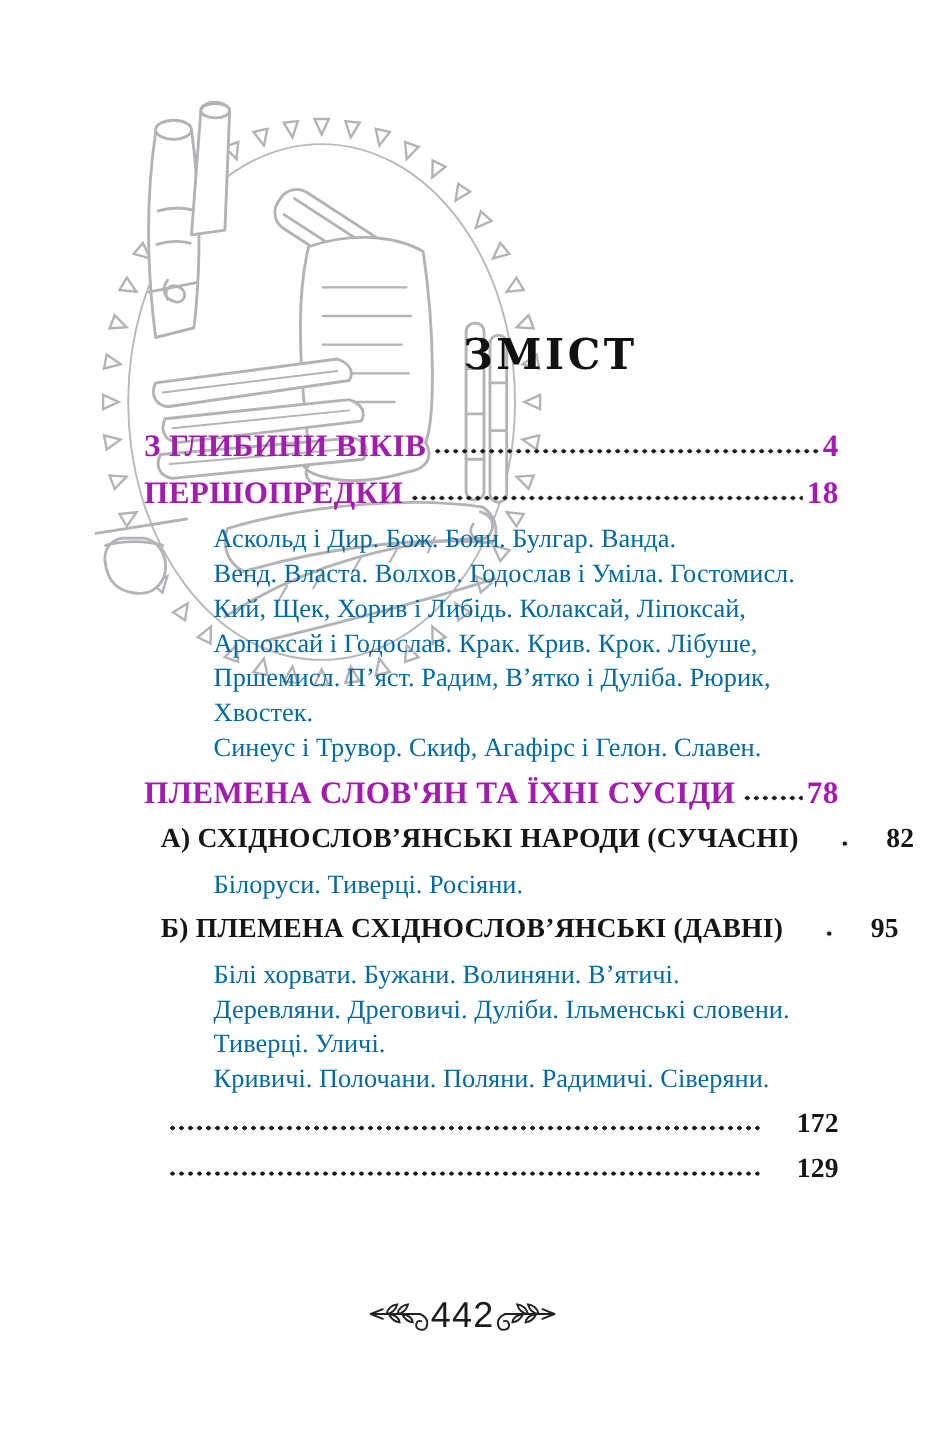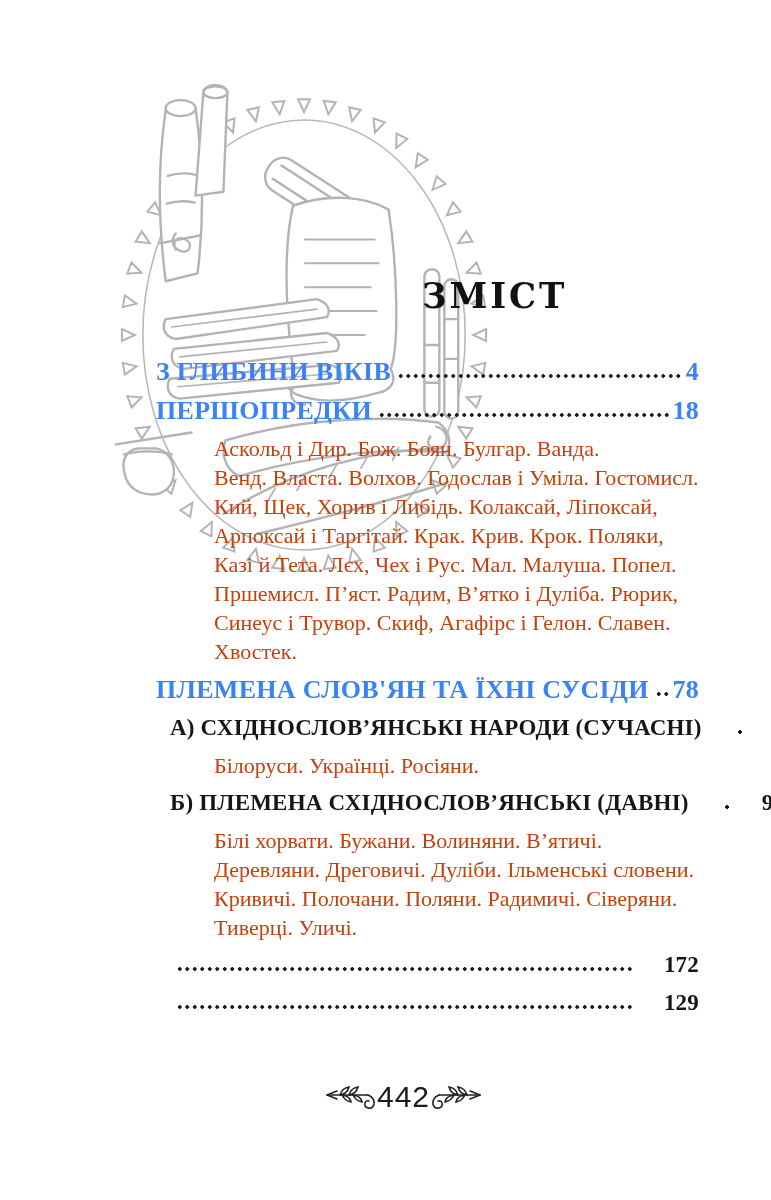--- a/index.html
+++ b/index.html
@@ -1,54 +1,54 @@
 <!DOCTYPE html>
 <html><head>
 <meta charset="utf-8">
 <style>
   html,body{margin:0;padding:0;}
   body{
     width:771px;height:1200px;background:#ffffff;
     font-family:"Liberation Serif","DejaVu Serif",serif;
     color:#1e1e1e;overflow:hidden;position:relative;
   }
-  .page{position:absolute;inset:0;margin-left:36px;}
+  .page{position:absolute;inset:0;}
 
   
   .vignette{position:absolute;left:72px;top:84px;width:398px;height:498px;z-index:1;}
 
   
   .book-title{
     position:absolute;left:386px;top:276px;z-index:3;
     font-family:"DejaVu Serif","Liberation Serif",serif;
     font-weight:700;font-size:34px;letter-spacing:3px;color:#111;
     transform:scaleY(1.04);
   }
 
   
   .toc{position:absolute;left:120px;right:72px;top:356px;z-index:2;}
   .toc-entry{display:flex;align-items:baseline;white-space:nowrap;}
   .lvl-chapter{
     font-weight:700;font-size:26px;line-height:31px;letter-spacing:0.3px;
-    color:#3b82f6;margin-bottom:8px;
+    color:#a21caf;margin-bottom:8px;
   }
   .lvl-section{
     font-weight:700;font-size:23px;line-height:30px;letter-spacing:0.2px;
     color:#161616;margin-left:14px;margin-bottom:8px;gap:28px;
   }
   .toc-label{white-space:nowrap;}
   .toc-leader{
     flex:1;min-width:8px;height:6px;align-self:flex-end;
     margin:0 3px 8px 6px;
     background-image:radial-gradient(circle,#1a1a1a 1.7px,transparent 2px);
     background-size:7.5px 6px;background-repeat:repeat-x;background-position:left bottom;
   }
   .toc-page{white-space:nowrap;}
   .toc-para{
-    margin:7px 0 8px 58px;font-size:22px;line-height:29px;color:#c2410c;
+    margin:7px 0 8px 58px;font-size:22px;line-height:29px;color:#0369a1;
     font-weight:400;
   }
   .toc-line{white-space:nowrap;}
 
   
   .footer{
     position:absolute;left:0;right:0;top:1080px;z-index:2;
     display:flex;justify-content:center;align-items:center;
   }
   .folio{
@@ -168,59 +168,58 @@
   <div>
     <div class="toc-entry lvl-chapter">
       <span class="toc-label">ПЕРШОПРЕДКИ</span>
       <span class="toc-leader"></span>
       <span class="toc-page">18</span>
     </div>
     <div class="toc-para">
           <div class="toc-line">Аскольд і Дир. Бож. Боян. Булгар. Ванда.</div>
           <div class="toc-line">Венд. Власта. Волхов. Годослав і Уміла. Гостомисл.</div>
           <div class="toc-line">Кий, Щек, Хорив і Либідь. Колаксай, Ліпоксай,</div>
-          <div class="toc-line">Арпоксай і Таргітай. Крак. Крив. Крок. Поляки,</div>
-          <div class="toc-line">Казі й Тета. Лєх, Чех і Рус. Мал. Малуша. Попел.</div>
+          <div class="toc-line">Арпоксай і Годослав. Крак. Крив. Крок. Лібуше,</div>
           <div class="toc-line">Пршемисл. П’яст. Радим, В’ятко і Дуліба. Рюрик,</div>
+          <div class="toc-line">Хвостек.</div>
           <div class="toc-line">Синеус і Трувор. Скиф, Агафірс і Гелон. Славен.</div>
-          <div class="toc-line">Хвостек.</div>
         </div>
   </div>
 
   <div>
     <div class="toc-entry lvl-chapter">
       <span class="toc-label">ПЛЕМЕНА СЛОВ'ЯН ТА ЇХНІ СУСІДИ</span>
       <span class="toc-leader"></span>
       <span class="toc-page">78</span>
     </div>
 
   </div>
 
   <div>
     <div class="toc-entry lvl-section">
       <span class="toc-label">А) СХІДНОСЛОВ’ЯНСЬКІ НАРОДИ (СУЧАСНІ)</span>
       <span class="toc-leader"></span>
       <span class="toc-page">82</span>
     </div>
     <div class="toc-para">
-          <div class="toc-line">Білоруси. Українці. Росіяни.</div>
+          <div class="toc-line">Білоруси. Тиверці. Росіяни.</div>
         </div>
   </div>
 
   <div>
     <div class="toc-entry lvl-section">
       <span class="toc-label">Б) ПЛЕМЕНА СХІДНОСЛОВ’ЯНСЬКІ (ДАВНІ)</span>
       <span class="toc-leader"></span>
       <span class="toc-page">95</span>
     </div>
     <div class="toc-para">
           <div class="toc-line">Білі хорвати. Бужани. Волиняни. В’ятичі.</div>
           <div class="toc-line">Деревляни. Дреговичі. Дуліби. Ільменські словени.</div>
+          <div class="toc-line">Тиверці. Уличі.</div>
           <div class="toc-line">Кривичі. Полочани. Поляни. Радимичі. Сіверяни.</div>
-          <div class="toc-line">Тиверці. Уличі.</div>
         </div>
   </div>
 
   <div>
     <div class="toc-entry lvl-section">
       <span class="toc-leader"></span>
       <span class="toc-page">172</span>
     </div>
   </div>
 

